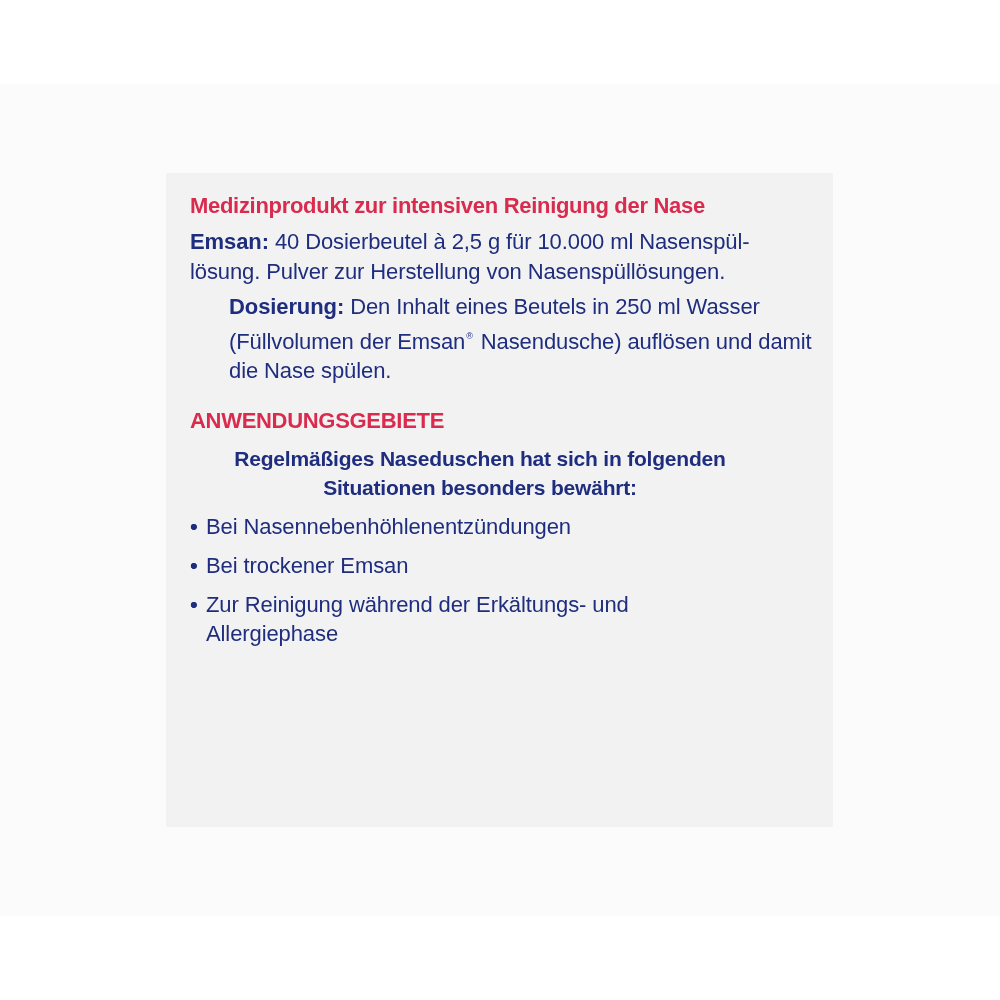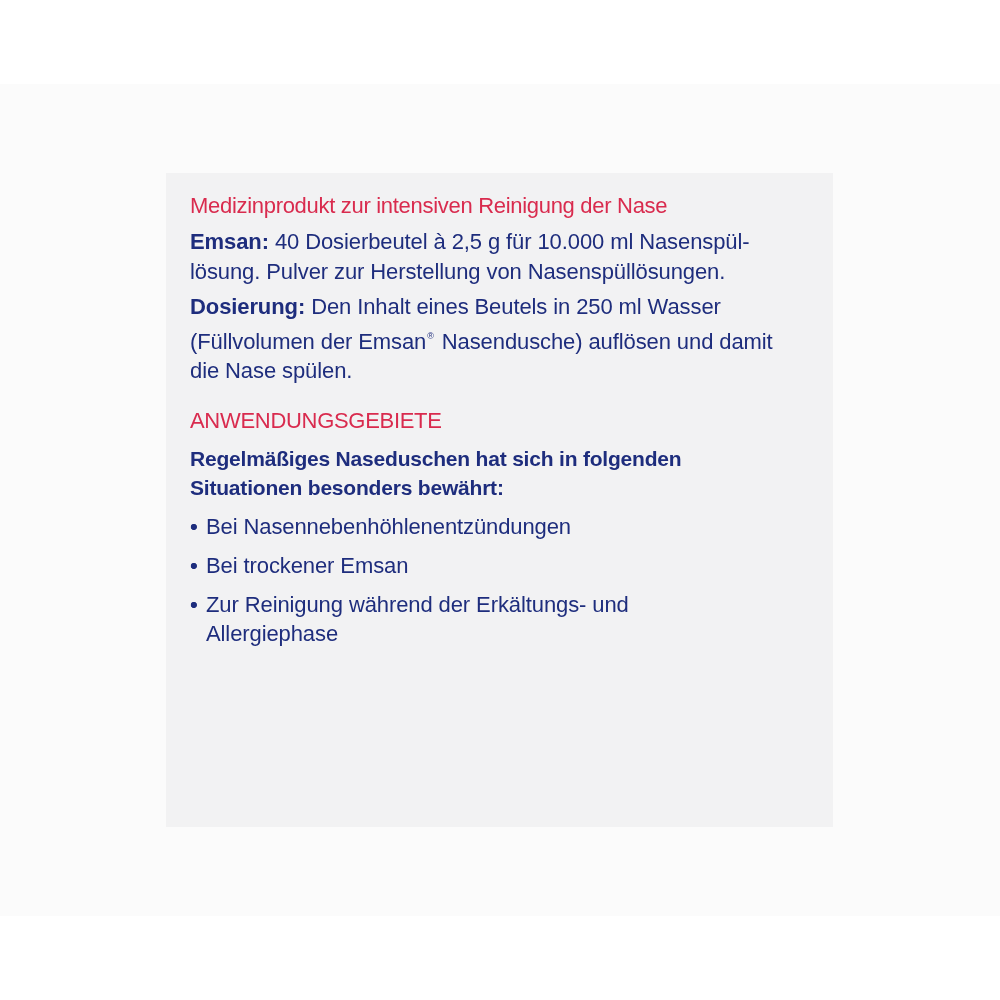--- a/index.html
+++ b/index.html
@@ -31,21 +31,21 @@
       width: 667px;
       height: 654px;
       background: #f2f2f3;
       box-sizing: border-box;
       padding: 18px 20px 0 24px;
       font-family: "Liberation Sans", sans-serif;
       color: #1e2d7d;
     }
     .heading-red {
       color: #d92b4e;
-      font-weight: normal;
+      font-weight: bold;
       font-size: 22px;
       line-height: 30px;
       letter-spacing: -0.3px;
       margin: 0;
     }
     .para {
       font-size: 22px;
       line-height: 29.5px;
       margin: 6px 0 0 0;
       letter-spacing: -0.1px;
@@ -60,20 +60,21 @@
     }
     .section-heading {
       margin-top: 20px;
     }
     .intro {
       font-weight: bold;
       font-size: 21px;
       line-height: 29px;
       margin: 8px 0 0 0;
       letter-spacing: -0.2px;
+      text-align: center;
     }
     ul.bullets {
       list-style: none;
       margin: 8px 0 0 0;
       padding: 0;
     }
     ul.bullets li {
       position: relative;
       font-size: 22px;
       line-height: 29px;
@@ -93,21 +94,21 @@
 <div class="page">
   <div class="band"></div>
 
   <div class="panel">
     <h1 class="heading-red">Medizinprodukt zur intensiven Reinigung der Nase</h1>
 
     <p class="para" style="width:600px;">
       <span class="label">Emsan:</span><span>&nbsp;40 Dosierbeutel à 2,5 g für 10.000 ml Nasenspül-<br>lösung. Pulver zur Herstellung von Nasenspüllösungen.</span>
     </p>
 
-    <p class="para" style="width:610px;">
+    <p class="para" style="width:610px;margin-left:39px;">
       <span class="label">Dosierung:</span><span> Den Inhalt eines Beutels in 250 ml Wasser (Füllvolumen der Emsan</span><span class="sup">®</span><span> Nasendusche) auflösen und damit die Nase spülen.</span>
     </p>
 
     <h2 class="heading-red section-heading">ANWENDUNGSGEBIETE</h2>
 
     <p class="intro" style="width:580px;">Regelmäßiges Naseduschen hat sich in folgenden Situationen besonders bewährt:</p>
 
     <ul class="bullets">
       <li style="width:590px;">
         <span class="dot">•</span>

